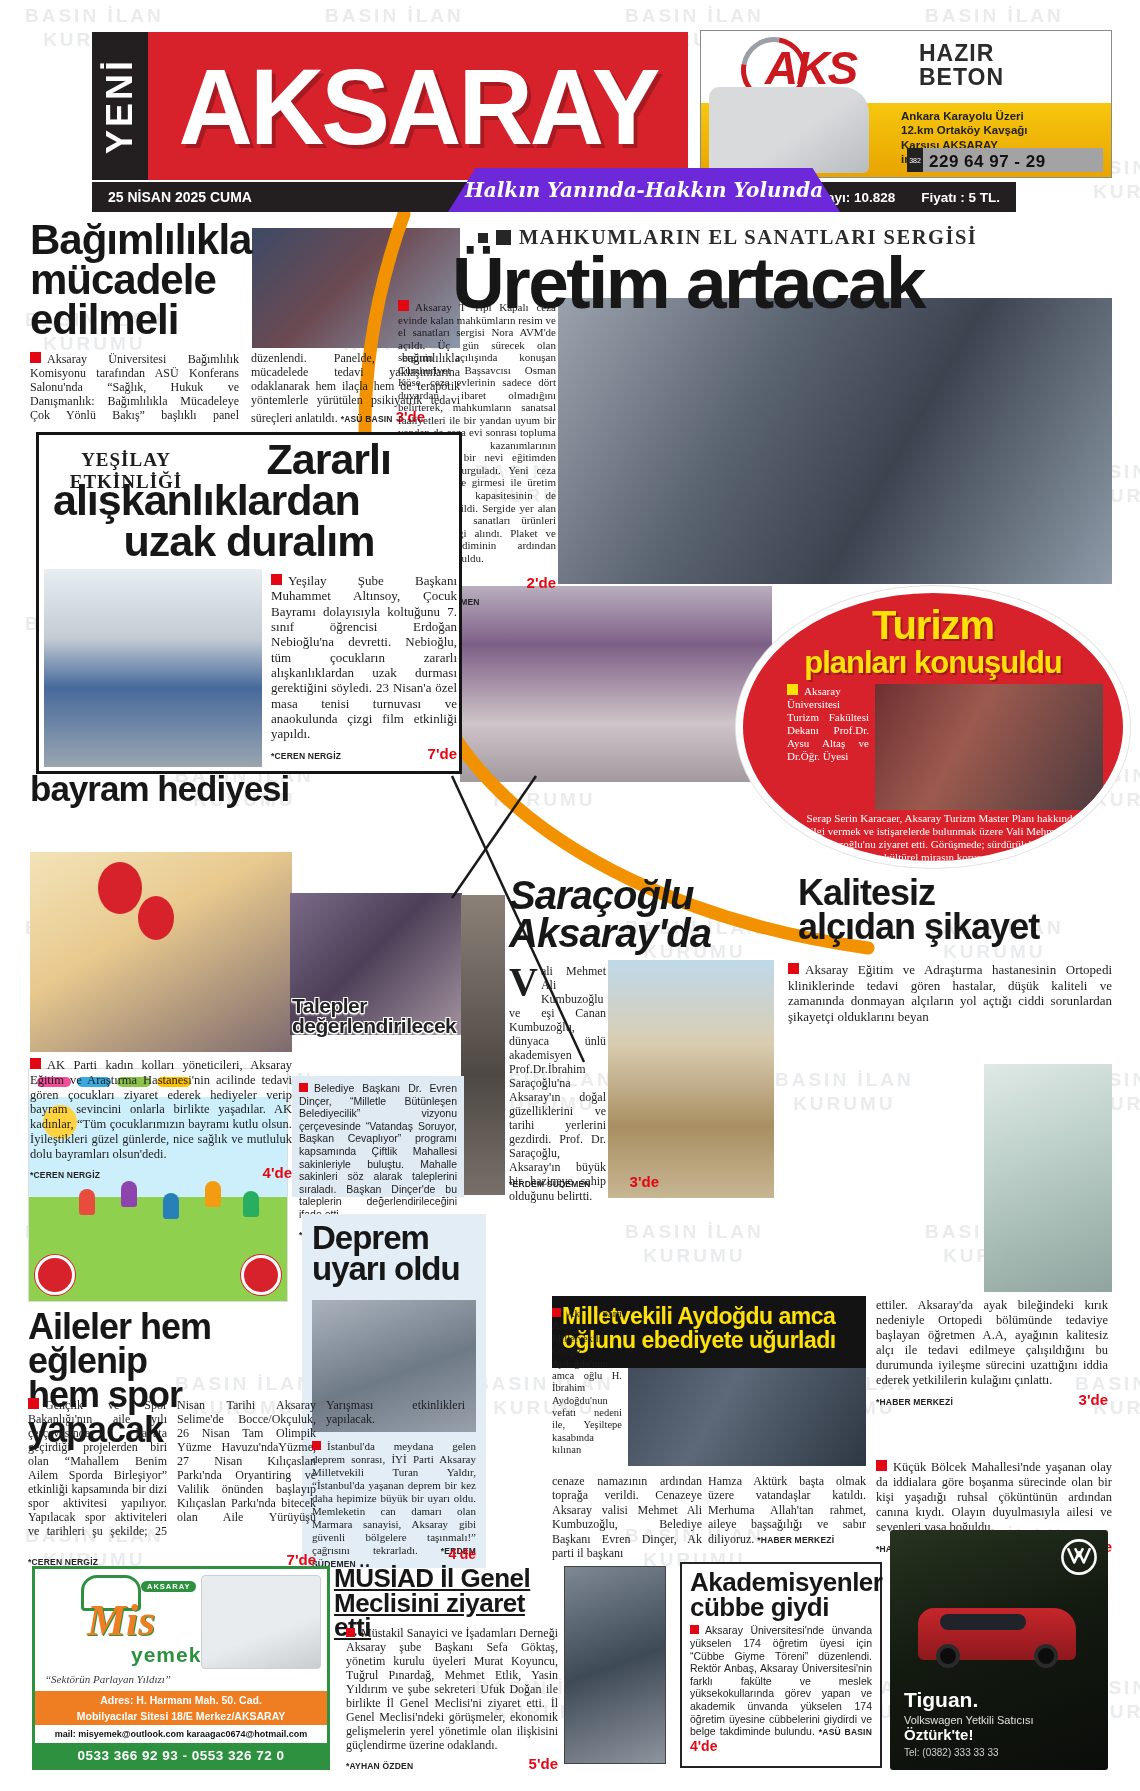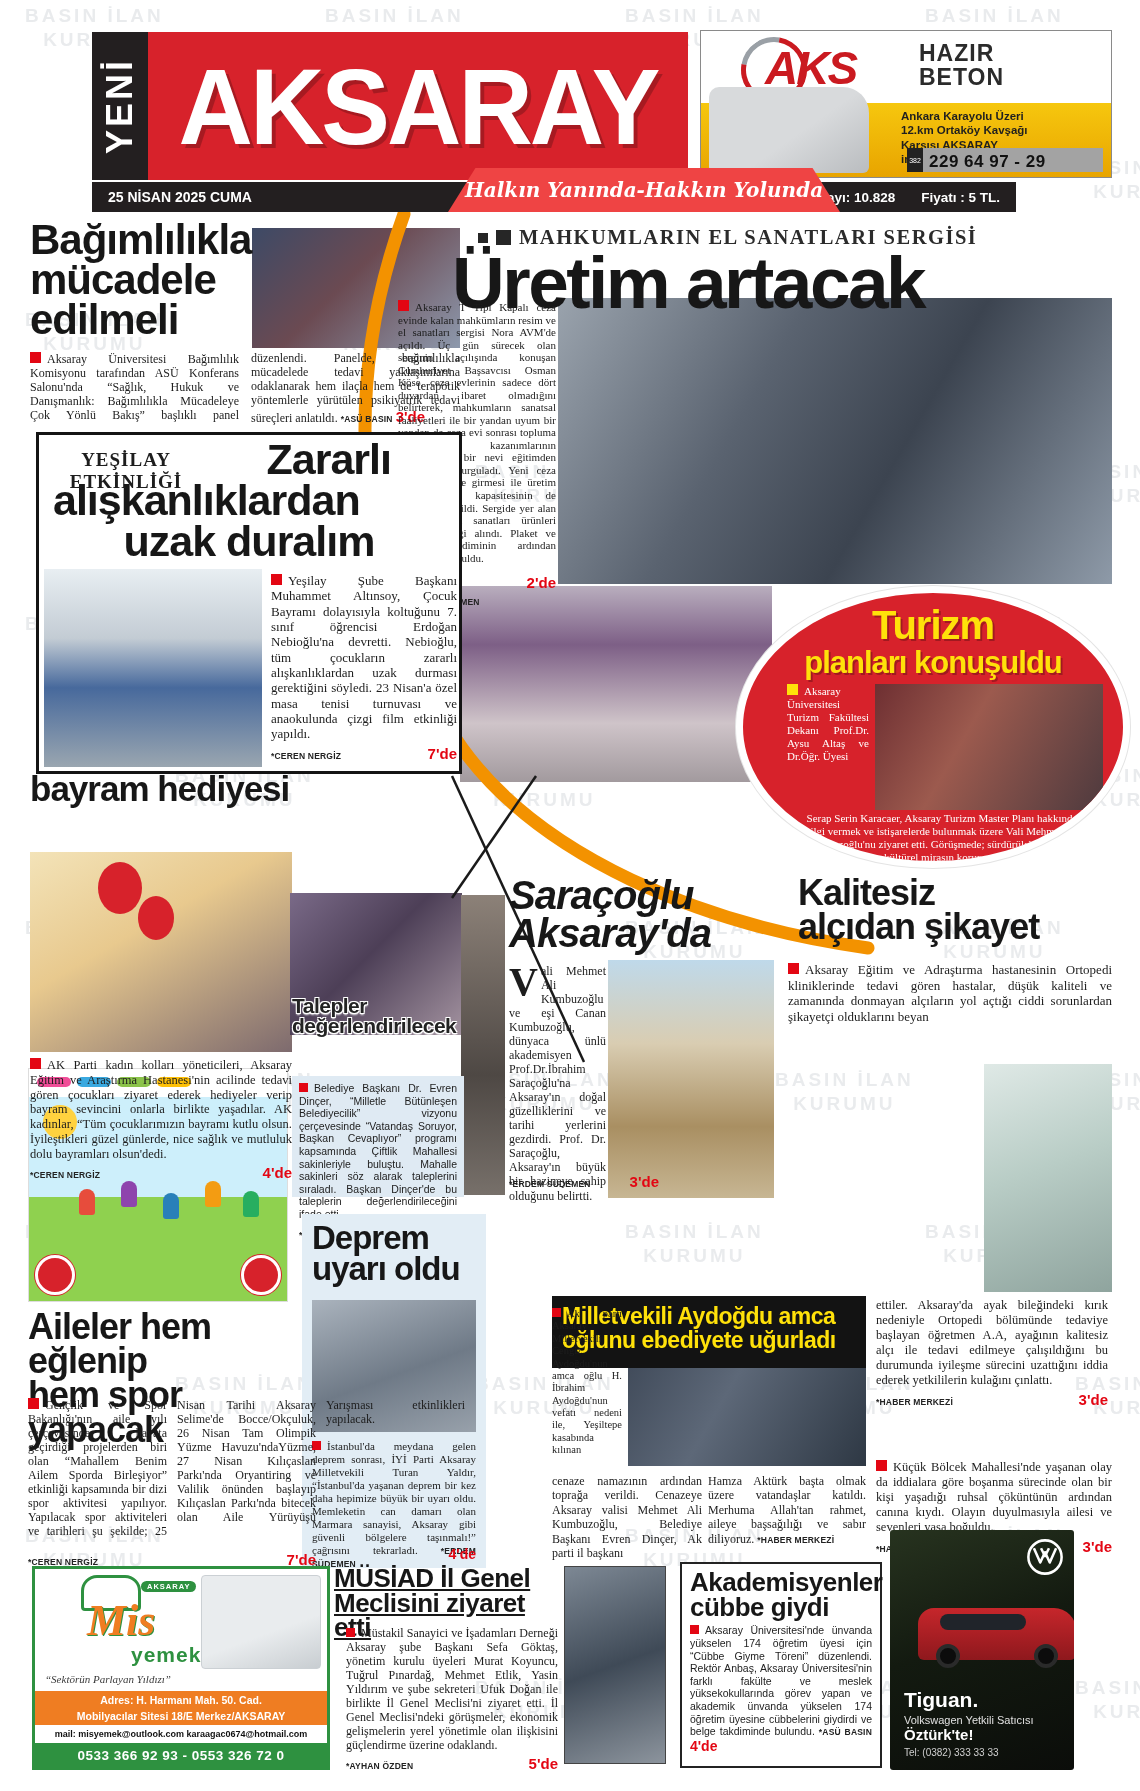--- a/index.html
+++ b/index.html
@@ -27,21 +27,21 @@
   .m-yeni{left:92px;top:32px;width:56px;height:148px;background:#231f20;z-index:3;}
   .m-yeni span{position:absolute;left:50%;top:50%;transform:translate(-50%,-50%) rotate(-90deg);
       color:#fff;font-weight:800;font-size:36px;letter-spacing:3px;}
   .m-red{left:148px;top:32px;width:540px;height:148px;background:#d7222b;z-index:3;display:flex;align-items:center;justify-content:center;}
   .m-title{color:#fff;font-weight:800;font-size:103px;letter-spacing:-3px;line-height:1;
       text-shadow:4px 4px 0 rgba(0,0,0,.22);transform:scaleY(1.05);}
   .m-info{left:92px;top:182px;width:924px;height:30px;background:#231f20;z-index:3;display:flex;
       align-items:center;justify-content:space-between;padding:0 16px;box-sizing:border-box;color:#fff;}
   .m-date{font-weight:700;font-size:14px;}
   .m-meta{display:flex;gap:26px;font-weight:700;font-size:13.5px;}
-  .m-tab{left:448px;top:168px;width:392px;height:44px;background:#ef4444;z-index:4;
+  .m-tab{left:448px;top:168px;width:392px;height:44px;background:#6d28d9;z-index:4;
       clip-path:polygon(7% 0,93% 0,100% 100%,0 100%);display:flex;align-items:center;justify-content:center;}
   .m-tab span{font-family:"DejaVu Serif",serif;font-style:italic;font-weight:bold;color:#fff;font-size:20px;}
   
   .aks{left:700px;top:30px;width:412px;height:148px;border:1px solid #8a8a8a;z-index:3;background:#fff;box-sizing:border-box;}
   .aks-top{position:absolute;left:0;top:0;right:0;height:74px;background:#fff;}
   .aks-logo{position:absolute;left:64px;top:10px;font-size:46px;font-weight:800;font-style:italic;color:#ca1a20;letter-spacing:-2px;}
   .aks-ring{position:absolute;left:40px;top:6px;width:56px;height:56px;border:5px solid #ca1a20;border-radius:50%;
       border-top-color:#9aa0a6;transform:rotate(-35deg);}
   .aks-words{position:absolute;left:218px;top:10px;font-weight:800;color:#2b2b2b;font-size:23px;line-height:1.05;letter-spacing:1px;}
   .aks-bot{position:absolute;left:0;bottom:0;right:0;height:74px;background:linear-gradient(180deg,#f6c70e,#e8a400);}
@@ -158,21 +158,21 @@
       font-size:9px;text-align:center;line-height:18px;}
   .mis-green{position:absolute;left:0;right:0;top:174px;bottom:0;background:#2e9140;color:#fff;font-weight:800;
       font-size:13.5px;text-align:center;display:flex;align-items:center;justify-content:center;letter-spacing:.5px;}
   .mu-hl{left:334px;top:1566px;width:214px;font-size:26px;letter-spacing:-.5px;z-index:4;text-decoration:underline;}
   .mu-body{left:346px;top:1626px;width:212px;font-size:12px;line-height:1.17;z-index:4;}
   .mu-photo{left:564px;top:1566px;width:102px;height:198px;border:1px solid #444;box-sizing:border-box;
       background:linear-gradient(160deg,#7d8894 0%,#3f4a57 50%,#8c949d 100%);}
   .cb{left:680px;top:1562px;width:202px;height:206px;border:2px solid #232323;z-index:4;box-sizing:border-box;padding:6px 8px;background:#fff;}
   .cb-hl{font-size:26px;letter-spacing:-.5px;}
   .cb-body{margin-top:5px;font-size:10.5px;line-height:1.2;}
-  .vw{left:890px;top:1530px;width:184px;height:240px;z-index:4;background:
+  .vw{left:890px;top:1530px;width:218px;height:240px;z-index:4;background:
       linear-gradient(160deg,#27331f 0%,#131a10 45%,#0b0d0a 100%);border-radius:3px;overflow:hidden;}
   .vw-logo{position:absolute;right:10px;top:8px;}
   .vw-car{position:absolute;left:28px;top:78px;width:158px;height:52px;background:linear-gradient(180deg,#c6262b,#8e181d);
       border-radius:16px 22px 6px 6px;}
   .vw-car::before{content:"";position:absolute;left:22px;top:6px;width:86px;height:16px;background:#20242a;border-radius:8px;}
   .vw-wheel{position:absolute;bottom:-8px;width:24px;height:24px;border-radius:50%;background:#0c0c0c;border:4px solid #2a2a2a;box-sizing:border-box;}
   .vw-text{position:absolute;left:14px;bottom:12px;color:#fff;}
   .vw-model{font-weight:800;font-size:21px;}
   .vw-l1{font-size:11px;color:#e0e0e0;margin-top:2px;}
   .vw-l2{font-weight:800;font-size:15px;margin-top:0;}

